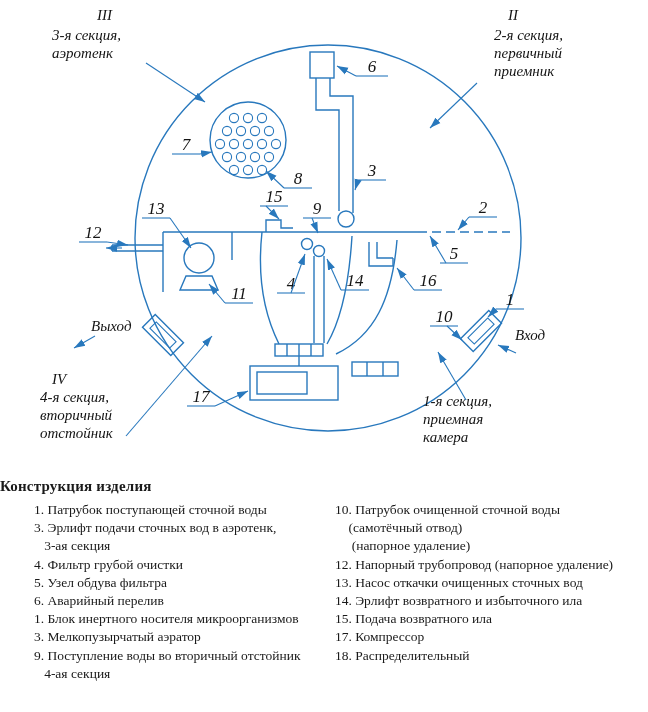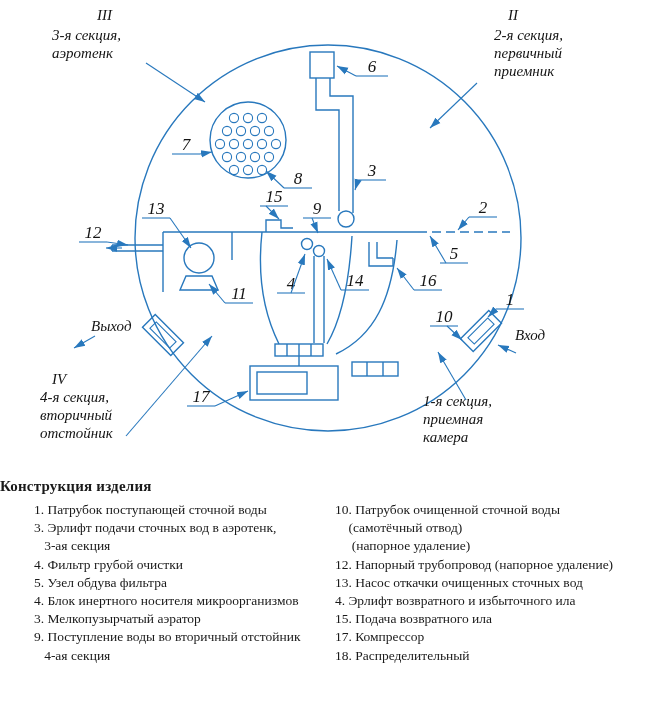--- a/index.html
+++ b/index.html
@@ -273,31 +273,32 @@
   <div class="title">Конструкция изделия</div>
 
   
   <div class="legend">
     <div class="col col-left">
       <div class="row">1. Патрубок поступающей сточной воды</div>
       <div class="row">3. Эрлифт подачи сточных вод в аэротенк,</div>
       <div class="row">   3-ая секция</div>
       <div class="row">4. Фильтр грубой очистки</div>
       <div class="row">5. Узел обдува фильтра</div>
-      <div class="row">4. Блок инертного носителя микроорганизмов</div>
+      <div class="row">6. Аварийный перелив</div>
+      <div class="row">1. Блок инертного носителя микроорганизмов</div>
       <div class="row">3. Мелкопузырчатый аэратор</div>
       <div class="row">9. Поступление воды во вторичный отстойник</div>
       <div class="row">   4-ая секция</div>
     </div>
     <div class="col col-right">
       <div class="row">10. Патрубок очищенной сточной воды</div>
       <div class="row">    (самотёчный отвод)</div>
       <div class="row">     (напорное удаление)</div>
       <div class="row">12. Напорный трубопровод (напорное удаление)</div>
       <div class="row">13. Насос откачки очищенных сточных вод</div>
-      <div class="row">4. Эрлифт возвратного и избыточного ила</div>
+      <div class="row">14. Эрлифт возвратного и избыточного ила</div>
       <div class="row">15. Подача возвратного ила</div>
       <div class="row">17. Компрессор</div>
       <div class="row">18. Распределительный</div>
     </div>
   </div>
 
 </div>
 
 </body></html>

